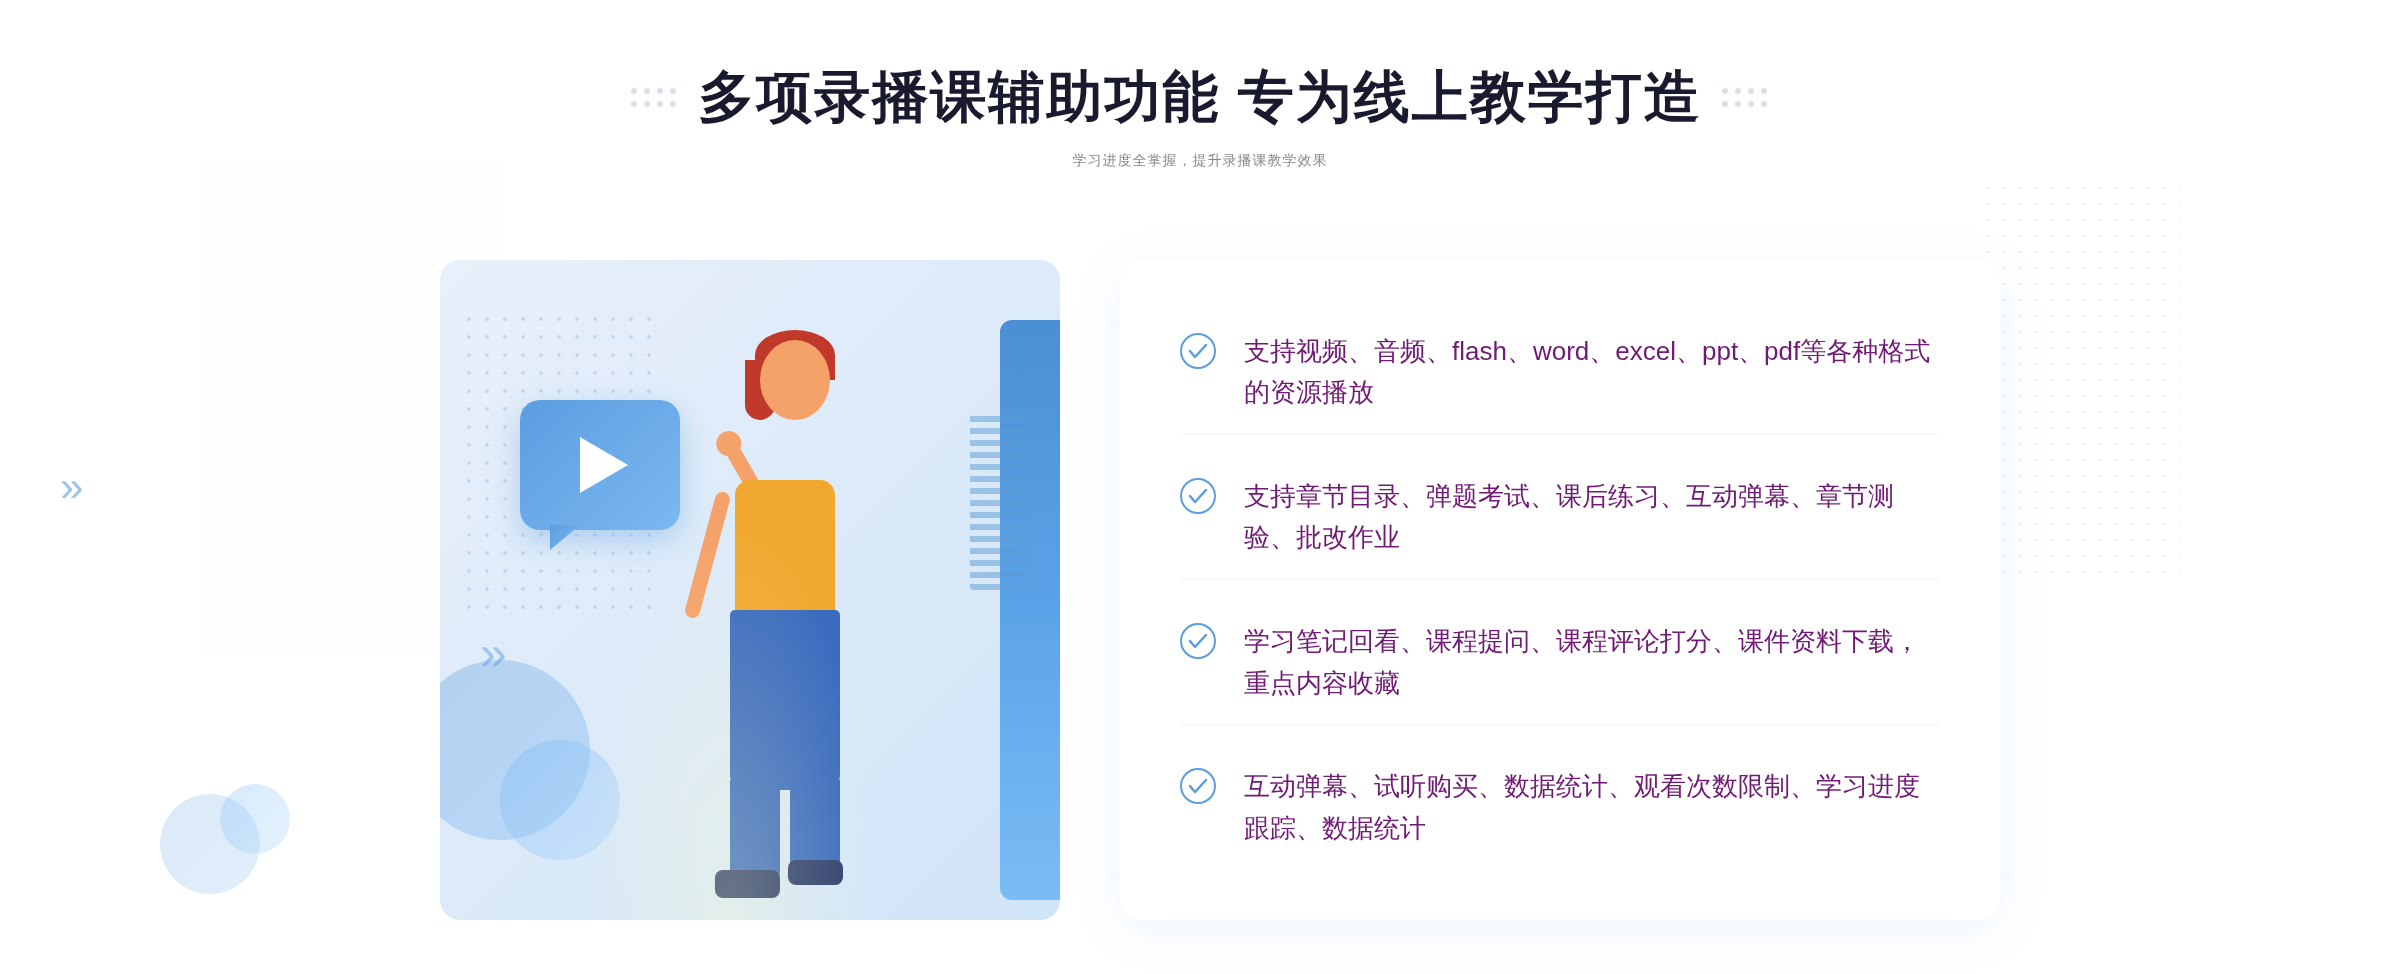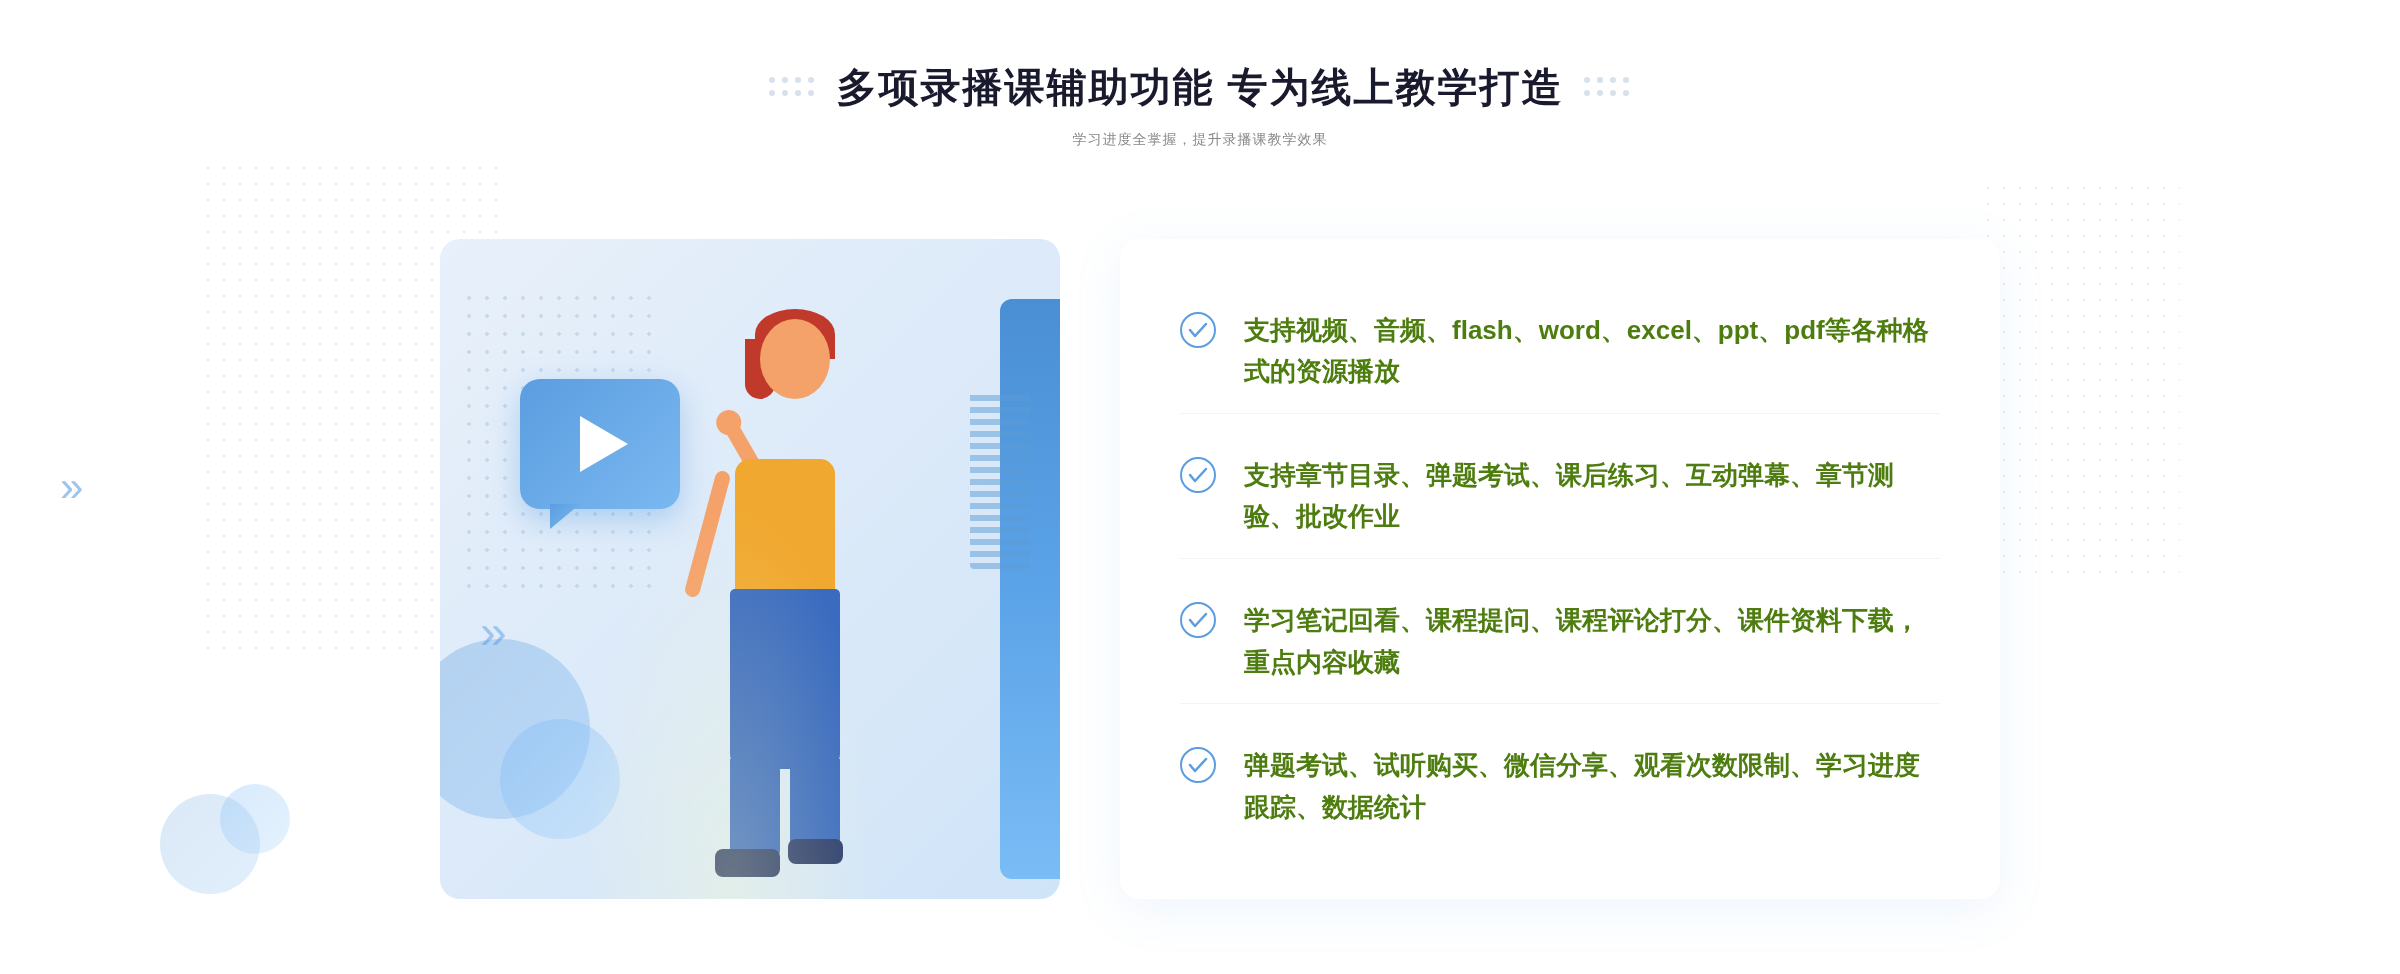--- a/index.html
+++ b/index.html
@@ -73,21 +73,21 @@
 
     .header-title-row {
       display: flex;
       align-items: center;
       justify-content: center;
       gap: 20px;
       margin-bottom: 16px;
     }
 
     .main-title {
-      font-size: 40px;
+      font-size: 56px;
       font-weight: 700;
       color: #1a1a2e;
       letter-spacing: 2px;
     }
 
     .sub-title {
       font-size: 14px;
       color: #888;
       font-weight: 400;
       letter-spacing: 1px;
@@ -385,23 +385,23 @@
       margin-top: 2px;
     }
 
     .check-icon svg {
       width: 36px;
       height: 36px;
     }
 
     .feature-text {
       font-size: 26px;
-      color: #4d7c0f;
+      color: #701a75;
       line-height: 1.6;
-      font-weight: 700;
+      font-weight: 400;
     }
 
     
     .outer-chevron {
       position: absolute;
       left: 60px;
       top: 50%;
       transform: translateY(-50%);
       font-size: 42px;
       color: #5b9de0;
@@ -577,19 +577,19 @@
         <span class="feature-text">学习笔记回看、课程提问、课程评论打分、课件资料下载，重点内容收藏</span>
       </div>
 
       <div class="feature-item">
         <div class="check-icon">
           <svg viewBox="0 0 36 36" fill="none" xmlns="http://www.w3.org/2000/svg">
             <circle cx="18" cy="18" r="17" stroke="#5b9de0" stroke-width="2"></circle>
             <polyline points="10,18 15,24 26,12" stroke="#5b9de0" stroke-width="2.5" stroke-linecap="round" stroke-linejoin="round"></polyline>
           </svg>
         </div>
-        <span class="feature-text">弹题考试、试听购买、微信分享、观看次数限制、学习进度跟踪、数据统计</span>
+        <span class="feature-text">互动弹幕、试听购买、数据统计、观看次数限制、学习进度跟踪、数据统计</span>
       </div>
 
     </div>
   </div>
 
 </div>
 
 </body></html>

